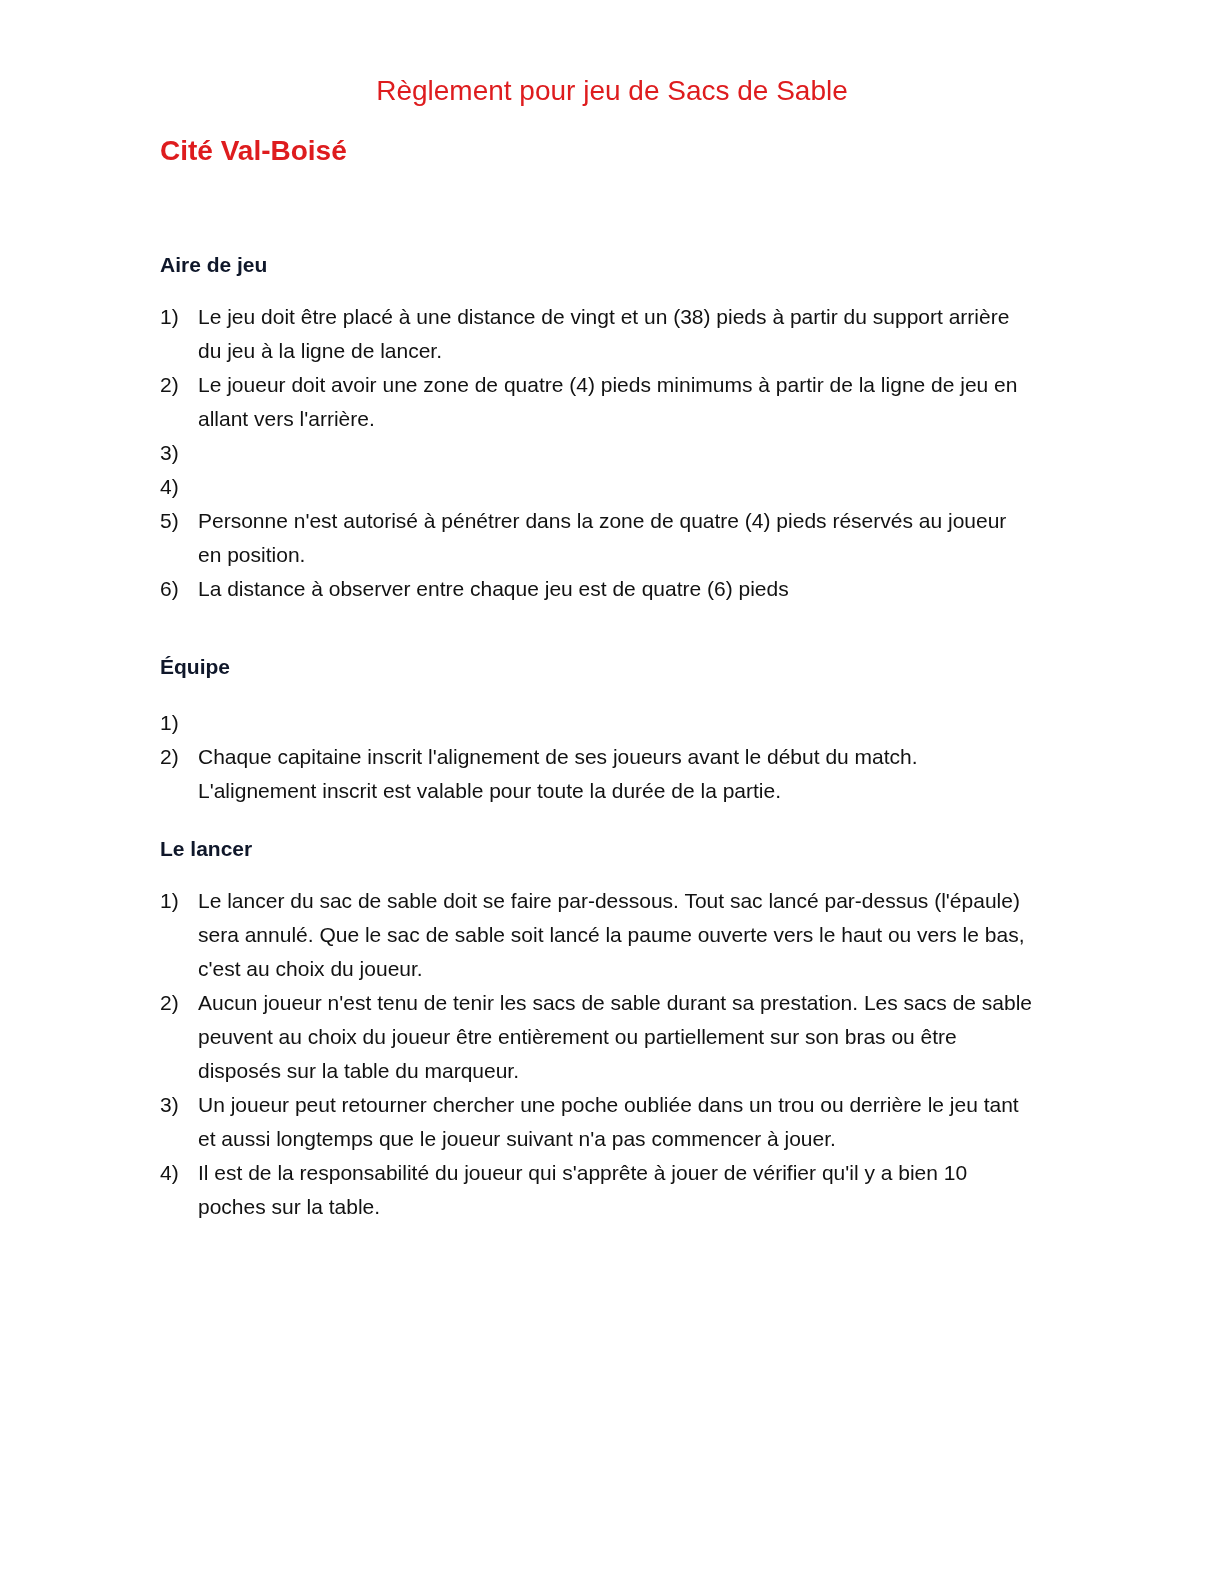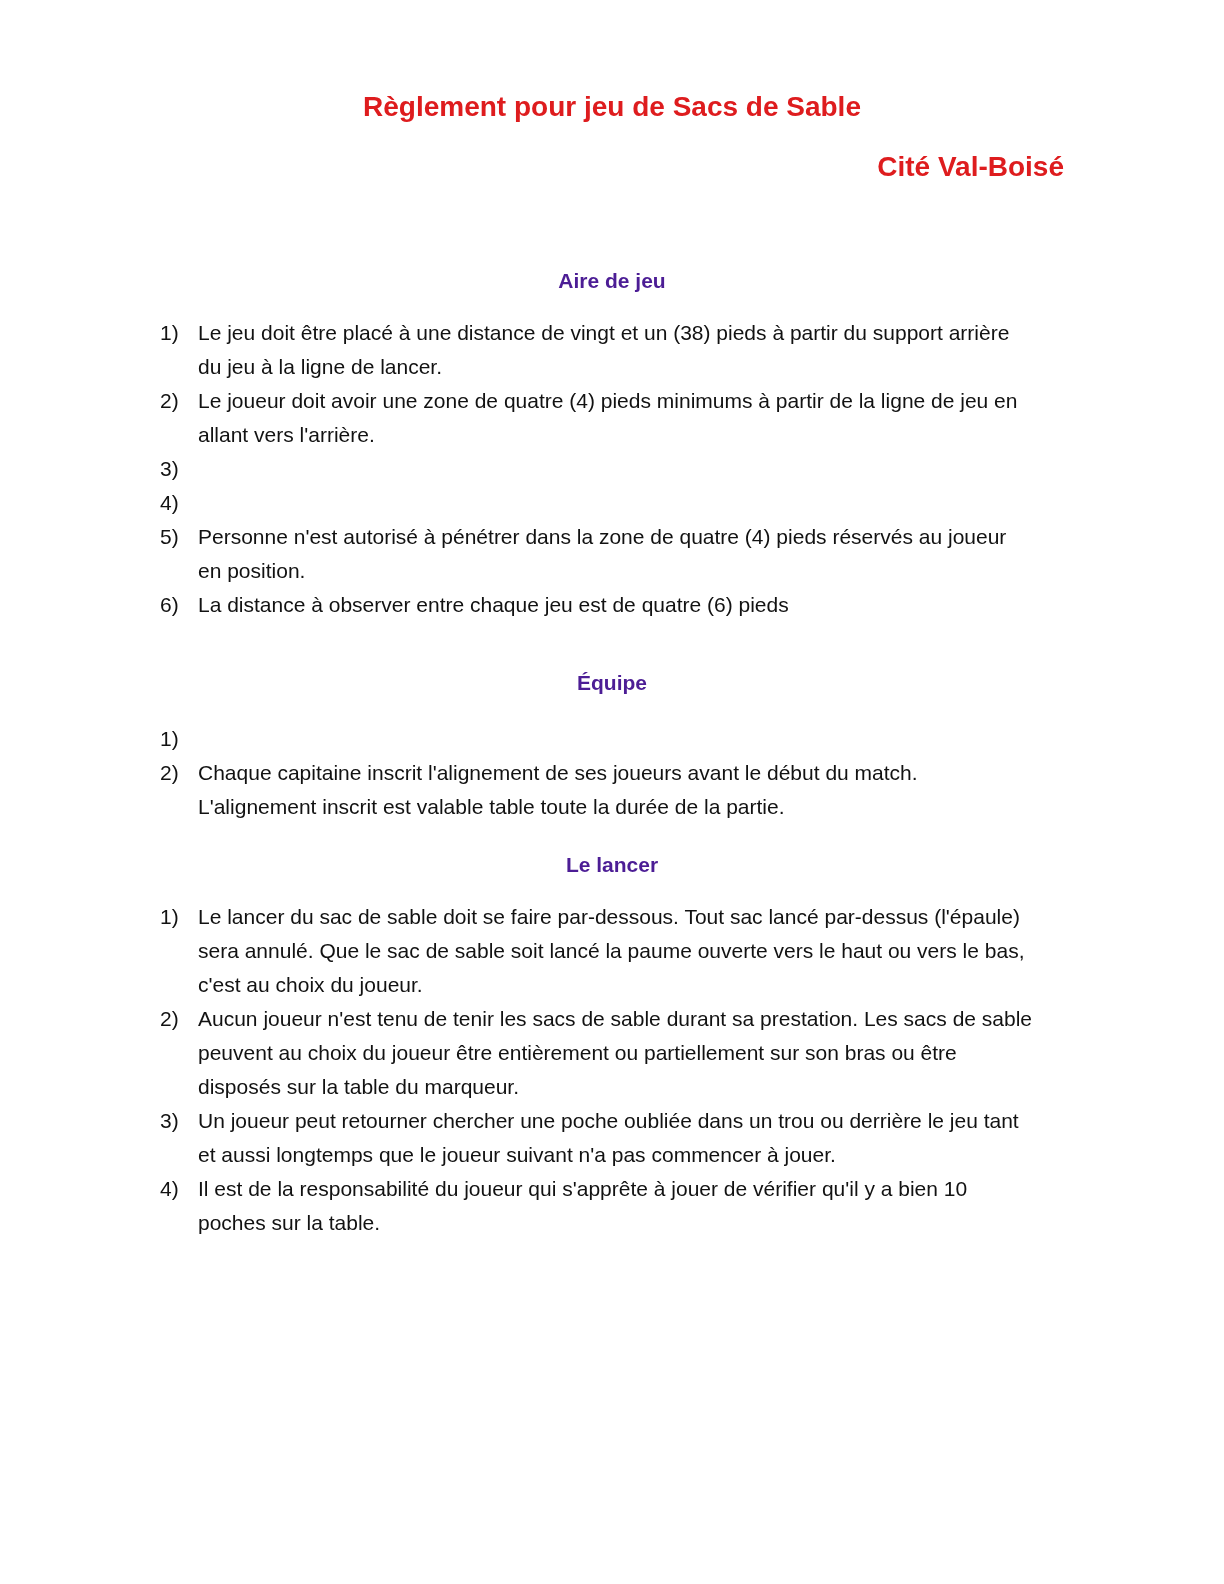--- a/index.html
+++ b/index.html
@@ -12,40 +12,39 @@
     width: 1224px;
     height: 1584px;
     background: #ffffff;
     box-sizing: border-box;
     padding: 74px 160px 0 160px;
     font-family: "Liberation Sans", sans-serif;
     color: #121212;
     overflow: hidden;
   }
   .doc-title {
-    margin: 16px;
+    margin: 0;
     font-size: 28px;
     line-height: 34px;
-    font-weight: 700;
+    font-weight: 400;
     text-align: center;
   }
   .doc-subtitle {
     margin: 26px 0 0 0;
     font-size: 28px;
     line-height: 34px;
     font-weight: 700;
-    text-align: right;
+    text-align: left;
   }
   .section-heading {
     margin: 0;
     font-size: 21px;
     line-height: 34px;
     font-weight: 700;
-    text-align: center;
-    color: #4c1d95;
+    color: #0f172a;
   }
   .heading-aire   { margin-top: 80px; }
   .heading-equipe { margin-top: 44px; }
   .heading-lancer { margin-top: 24px; }
   .rules {
     list-style: none;
     margin: 18px 0 0 0;
     padding: 0;
   }
   .rule {
@@ -97,21 +96,21 @@
     </li>
   </ol>
 
   <h3 class="section-heading heading-equipe">Équipe</h3>
   <ol class="rules" style="margin-top:22px;">
     <li class="rule">
       <span class="rule-num">1)</span>
     </li>
     <li class="rule">
       <span class="rule-num">2)</span>
-      <span class="rule-text">Chaque capitaine inscrit l'alignement de ses joueurs avant le début du match. L'alignement inscrit est valable table toute la durée de la partie.</span>
+      <span class="rule-text">Chaque capitaine inscrit l'alignement de ses joueurs avant le début du match. L'alignement inscrit est valable pour toute la durée de la partie.</span>
     </li>
   </ol>
 
   <h3 class="section-heading heading-lancer">Le lancer</h3>
   <ol class="rules">
     <li class="rule">
       <span class="rule-num">1)</span>
       <span class="rule-text">Le lancer du sac de sable doit se faire par-dessous. Tout sac lancé par-dessus (l'épaule) sera annulé. Que le sac de sable soit lancé la paume ouverte vers le haut ou vers le bas, c'est au choix du joueur.</span>
     </li>
     <li class="rule">

